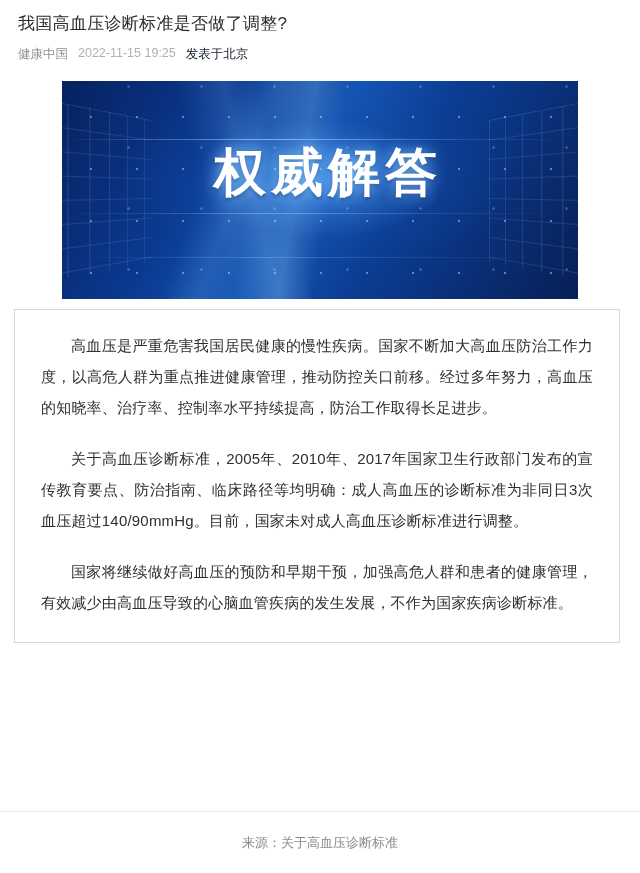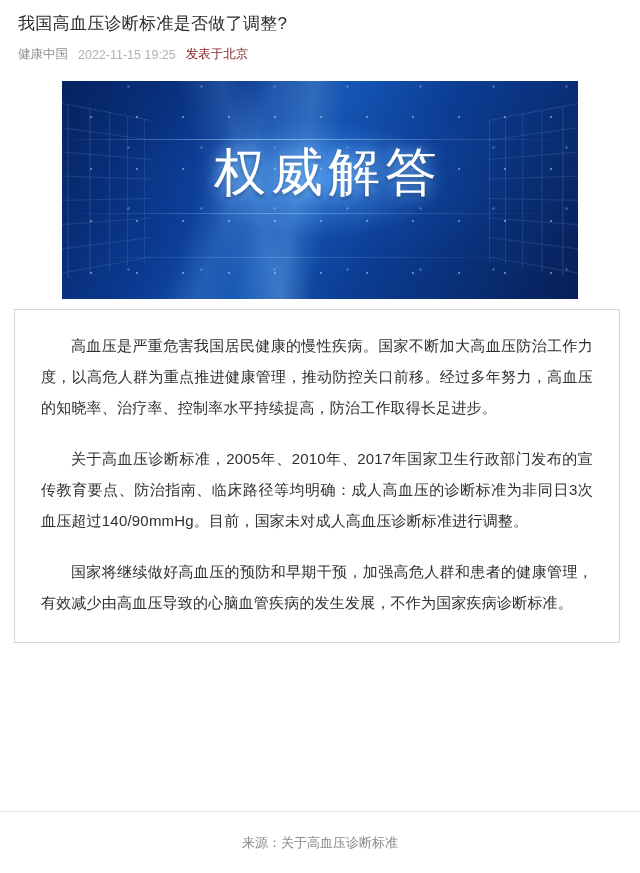--- a/index.html
+++ b/index.html
@@ -30,26 +30,25 @@
     padding: 12px 18px 0 18px;
     font-weight: normal;
     margin: 0;
     letter-spacing: 0.3px;
   }
   .meta-row {
     padding: 10px 18px 0 18px;
     font-size: 12.5px;
     color: #9b9b9b;
     display: flex;
-    align-items: center;
     gap: 10px;
   }
   .meta-source { color: #8f8f8f; }
   .meta-date { color: #b0b0b0; }
-  .meta-loc { color: #7f1d1d; }
+  .meta-loc { color: #0f172a; }
 
   
   .banner-wrap {
     margin: 18px 62px 0 62px;
     height: 218px;
     position: relative;
     overflow: hidden;
     background: #0a2a6e;
   }
   .banner-bg {
@@ -99,21 +98,21 @@
   .s1 { top: 58px; }
   .s2 { top: 132px; opacity: 0.6; }
   .s3 { top: 176px; opacity: 0.4; }
   .banner-text {
     position: absolute;
     left: 0; right: 0;
     top: 62px;
     text-align: center;
     font-size: 52px;
     line-height: 60px;
-    font-weight: normal;
+    font-weight: bold;
     color: #ffffff;
     letter-spacing: 5px;
     text-shadow: 0 0 14px rgba(120,190,255,0.95), 0 2px 4px rgba(0,20,60,0.6);
     font-family: "Liberation Serif", serif;
     padding-left: 16px;
   }
 
   
   .card {
     margin: 10px 20px 0 14px;

